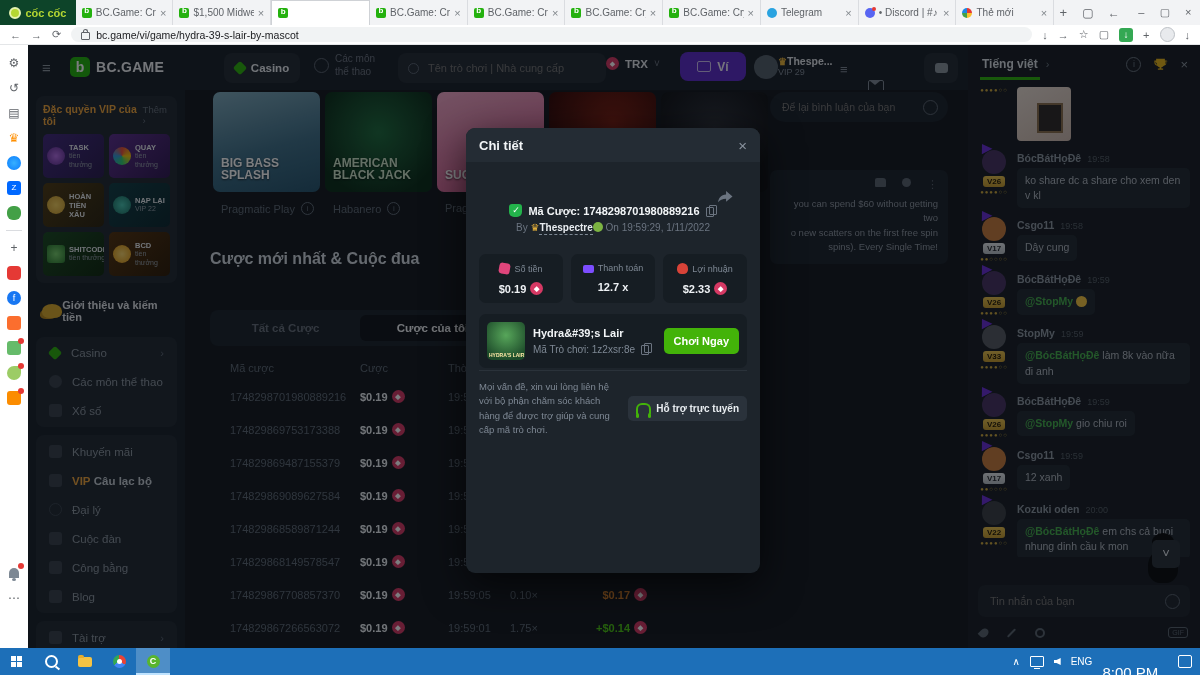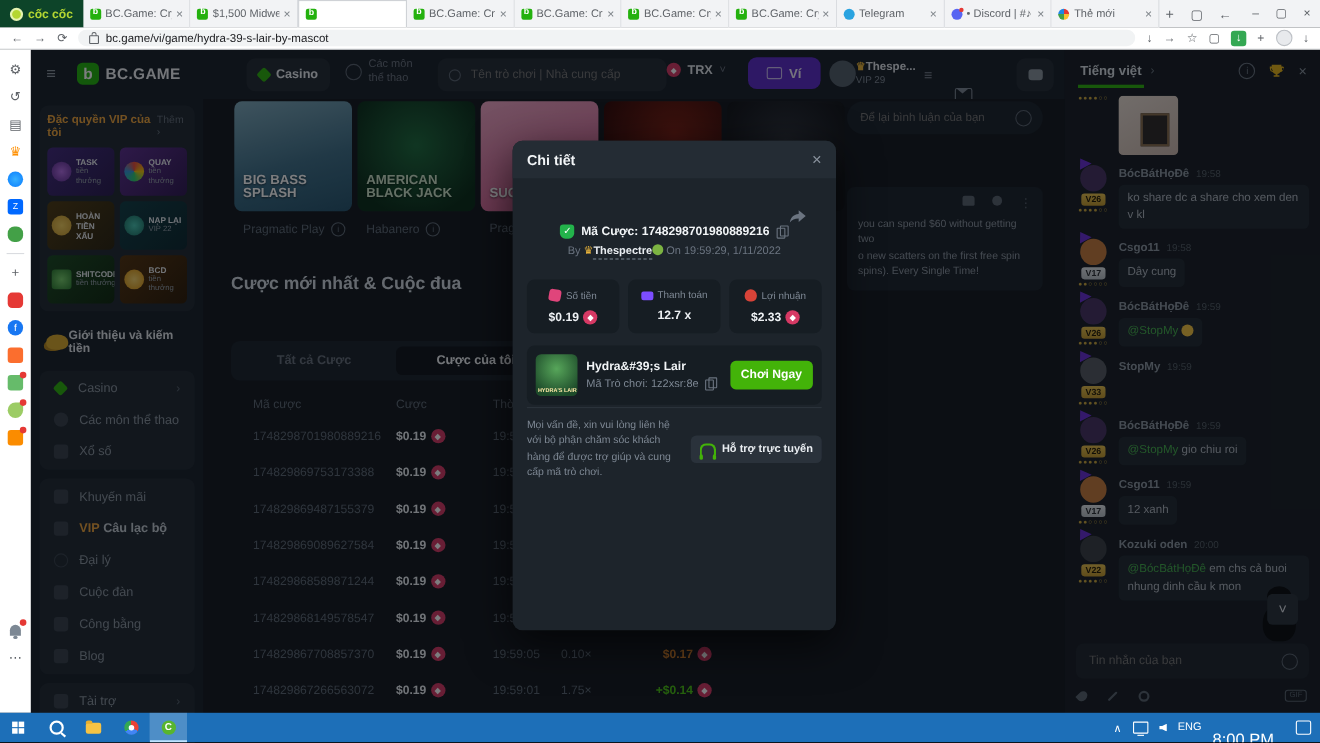--- a/index.html
+++ b/index.html
@@ -109,21 +109,21 @@
   .c-prof{display:flex;align-items:center;gap:4px;justify-content:flex-end;font-weight:bold;}
   .p-loss{color:#d9822b;}.p-win{color:#4cc213;}
   
   .cmt-input{position:absolute;left:585px;top:2px;width:178px;height:30px;background:#1d242c;border-radius:16px;display:flex;align-items:center;padding:0 10px;box-sizing:border-box;gap:6px;}
   .cmt-input input{flex:1;background:none;border:none;outline:none;color:#9aa4ae;font-size:10.5px;min-width:0;font-family:inherit;}
   .smiley{width:13px;height:13px;border-radius:50%;border:1px solid #5a6470;flex:none;}
   .cmt-card{position:absolute;left:585px;top:80px;width:178px;height:94px;background:#1d242c;border-radius:7px;padding:8px 10px;box-sizing:border-box;}
   .cmt-icons{display:flex;justify-content:flex-end;gap:16px;color:#5a6470;font-size:11px;margin-bottom:6px;}
   .thumbup{width:11px;height:9px;background:#5a6470;border-radius:2px 3px 1px 1px;position:relative;display:block;}
   .hdot{width:9px;height:9px;border-radius:50%;background:#5a6470;display:block;}
-  .cmt-tx{color:#8d97a2;font-size:9.5px;line-height:1.5;}
+  .cmt-tx{color:#8d97a2;font-size:9.5px;line-height:1.5;text-align:right;}
   
   .chat{left:968px;top:45px;width:232px;height:603px;background:#191f26;z-index:1;}
   .chat-head{position:absolute;left:0;top:0;width:232px;height:38px;display:flex;align-items:center;padding:0 12px;box-sizing:border-box;gap:6px;}
   .clang{color:#d7dde3;font-size:12px;font-weight:bold;border-bottom:3px solid #2fb10e;padding:8px 2px 6px;}
   .chead-ics{margin-left:auto;display:flex;align-items:center;gap:12px;}
   .cinfo{width:13px;height:13px;border:1px solid #6b7480;border-radius:50%;color:#6b7480;font-size:9px;text-align:center;line-height:13px;}
   .msgs{position:absolute;left:0;top:42px;width:232px;height:470px;overflow:hidden;padding:0 10px;box-sizing:border-box;}
   .msg{display:flex;gap:7px;margin-bottom:9px;}
   .mleft{width:32px;flex:none;display:flex;flex-direction:column;align-items:center;gap:2px;}
   .cav{width:24px;height:24px;border-radius:50%;position:relative;flex:none;}
@@ -131,21 +131,21 @@
   .av1{background:#473463;}.av2{background:#c67c3e;}.av3{background:#565b62;}.av4{background:#3b4046;}
   .vipb{font-size:8px;font-weight:bold;border-radius:3px;padding:1px 4px;}
   .b-gold{background:linear-gradient(#e8c14d,#c49a2f);color:#211804;}
   .b-silver{background:linear-gradient(#e3e7ea,#b9c0c6);color:#2a2e33;}
   .stars{font-size:6px;color:#caa63d;letter-spacing:1px;white-space:nowrap;}
   .mbody{flex:1;min-width:0;}
   .mhead{display:flex;align-items:baseline;gap:6px;margin:2px 0 4px;}
   .mname{color:#8d97a2;font-size:10.5px;font-weight:bold;white-space:nowrap;}
   .mtime{color:#555e67;font-size:9px;}
   .bubble{display:inline-block;background:#232b33;border-radius:5px;padding:5px 8px;color:#aeb6bf;font-size:10.5px;line-height:1.45;max-width:165px;}
-  .mention{color:#45b04d;font-weight:normal;}
+  .mention{color:#45b04d;font-weight:bold;}
   .emo{display:inline-block;width:11px;height:11px;border-radius:50%;background:#f5c542;vertical-align:-2px;}
   .frog{display:inline-block;width:10px;height:10px;border-radius:50%;background:#7cb342;vertical-align:-1px;}
   .crown{color:#e8b33a;font-size:10px;}
   .sticker{width:54px;height:54px;border-radius:4px;background:linear-gradient(150deg,#e8ddd3,#cdb9ae);position:relative;overflow:hidden;}
   .sticker::after{content:"";position:absolute;left:20px;top:16px;width:22px;height:26px;background:#2e2a28;border:2px solid #8a6f4e;}
   .cat{position:absolute;right:18px;top:482px;width:38px;height:56px;}
   .cat .body{position:absolute;bottom:0;left:4px;width:30px;height:34px;border-radius:50% 50% 40% 40%;background:#0b0d0f;}
   .cat .head{position:absolute;top:6px;left:8px;width:22px;height:18px;border-radius:50%;background:#0b0d0f;}
   .cat .e1,.cat .e2{position:absolute;width:3px;height:2px;background:#d8c43a;border-radius:50%;top:13px;}
   .cat .e1{left:12px;}.cat .e2{left:22px;}
@@ -696,21 +696,21 @@
             <div class="cav av3">
               <i class="hat"></i>
             </div>
             <span class="vipb b-gold">V33</span>
             <span class="stars">●●●●○○</span>
           </div>
         <div class="mbody"><div class="mhead">
               <span class="mname">StopMy</span>
               <span class="mtime">19:59</span>
             </div>
-        </div>
+        <div class="bubble"><span class="mention">@BócBátHọĐê</span> <span>làm 8k vào nữa đi anh</span></div></div>
       </div>
 
       <div class="msg">
         <div class="mleft">
             <div class="cav av1">
               <i class="hat"></i>
             </div>
             <span class="vipb b-gold">V26</span>
             <span class="stars">●●●●○○</span>
           </div>

